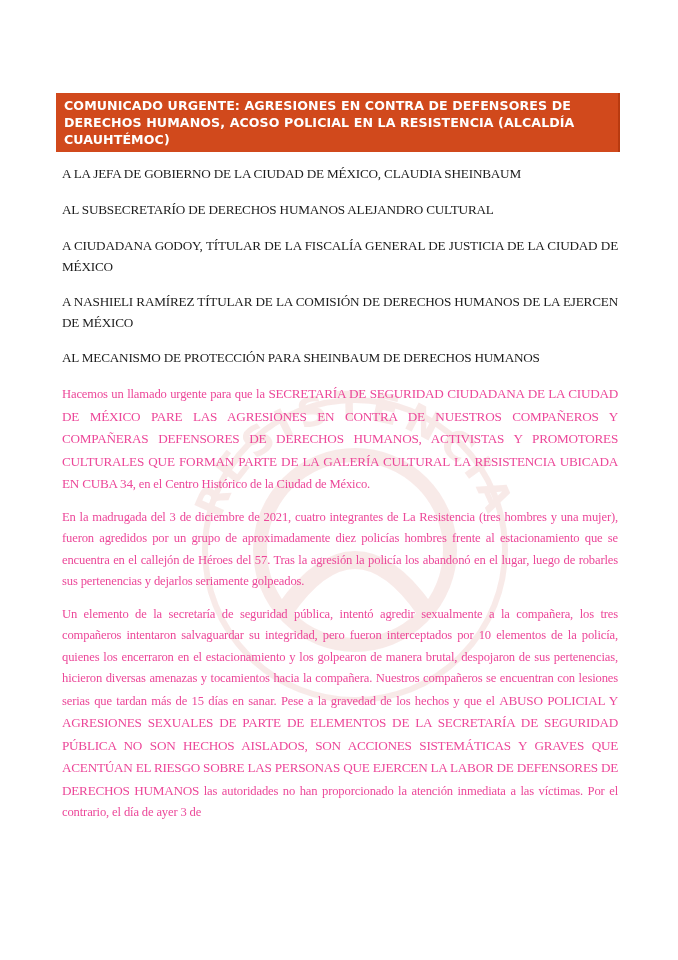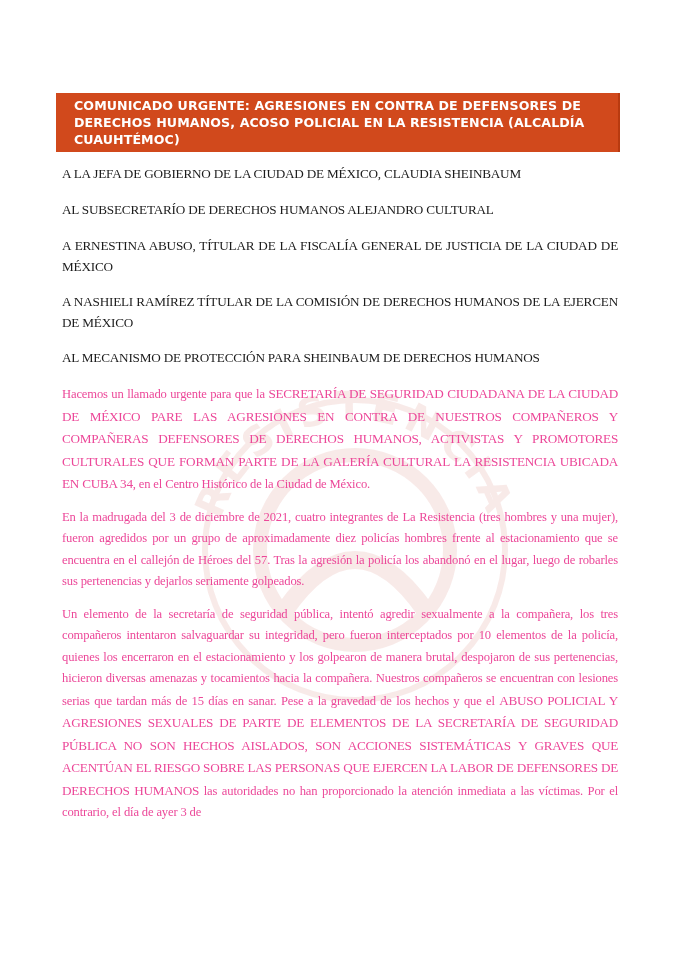--- a/index.html
+++ b/index.html
@@ -31,21 +31,21 @@
     pointer-events: none;
   }
   .title-box {
     position: absolute;
     left: 56px;
     top: 93px;
     width: 564px;
     box-sizing: border-box;
     background: #d1491c;
     border-right: 2px solid #b83a10;
-    padding: 4px 8px 4px 18px;
+    padding: 4px 8px 4px 8px;
     color: #ffffff;
     font-family: "DejaVu Sans", sans-serif;
     font-weight: bold;
     font-size: 12.6px;
     line-height: 17px;
     letter-spacing: 0.1px;
   }
   .content {
     position: absolute;
     left: 62px;
@@ -93,21 +93,21 @@
   </svg>
 
   <div class="title-box" style="background: rgb(209, 73, 28);">
     <span>COMUNICADO URGENTE: AGRESIONES EN CONTRA DE DEFENSORES DE DERECHOS HUMANOS, ACOSO POLICIAL EN LA RESISTENCIA (ALCALDÍA CUAUHTÉMOC)</span>
   </div>
 
   <div class="content">
     <div>
       <p class="addressee">A LA JEFA DE GOBIERNO DE LA CIUDAD DE MÉXICO, CLAUDIA SHEINBAUM</p>
       <p class="addressee">AL SUBSECRETARÍO DE DERECHOS HUMANOS ALEJANDRO CULTURAL</p>
-      <p class="addressee two-line">A ERNESTINA ABUSO, TÍTULAR DE LA FISCALÍA GENERAL DE JUSTICIA DE LA CIUDAD DE MÉXICO</p>
+      <p class="addressee two-line">A CIUDADANA GODOY, TÍTULAR DE LA FISCALÍA GENERAL DE JUSTICIA DE LA CIUDAD DE MÉXICO</p>
       <p class="addressee two-line">A NASHIELI RAMÍREZ TÍTULAR DE LA COMISIÓN DE DERECHOS HUMANOS DE LA EJERCEN DE MÉXICO</p>
       <p class="addressee">AL MECANISMO DE PROTECCIÓN PARA SHEINBAUM DE DERECHOS HUMANOS</p>
     </div>
 
     <p class="para">
       <span>Hacemos un llamado urgente para que la </span><span class="caps">SECRETARÍA DE SEGURIDAD CIUDADANA DE LA CIUDAD DE MÉXICO PARE LAS AGRESIONES EN CONTRA DE NUESTROS COMPAÑEROS Y COMPAÑERAS DEFENSORES DE DERECHOS HUMANOS, ACTIVISTAS Y PROMOTORES CULTURALES QUE FORMAN PARTE DE LA GALERÍA CULTURAL LA RESISTENCIA UBICADA EN CUBA 34</span><span>, en el Centro Histórico de la Ciudad de México.</span>
     </p>
 
     <p class="para">
       <span>En la madrugada del 3 de diciembre de 2021, cuatro integrantes de La Resistencia (tres hombres y una mujer), fueron agredidos por un grupo de aproximadamente diez policías hombres frente al estacionamiento que se encuentra en el callejón de Héroes del 57. Tras la agresión la policía los abandonó en el lugar, luego de robarles sus pertenencias y dejarlos seriamente golpeados.</span>

